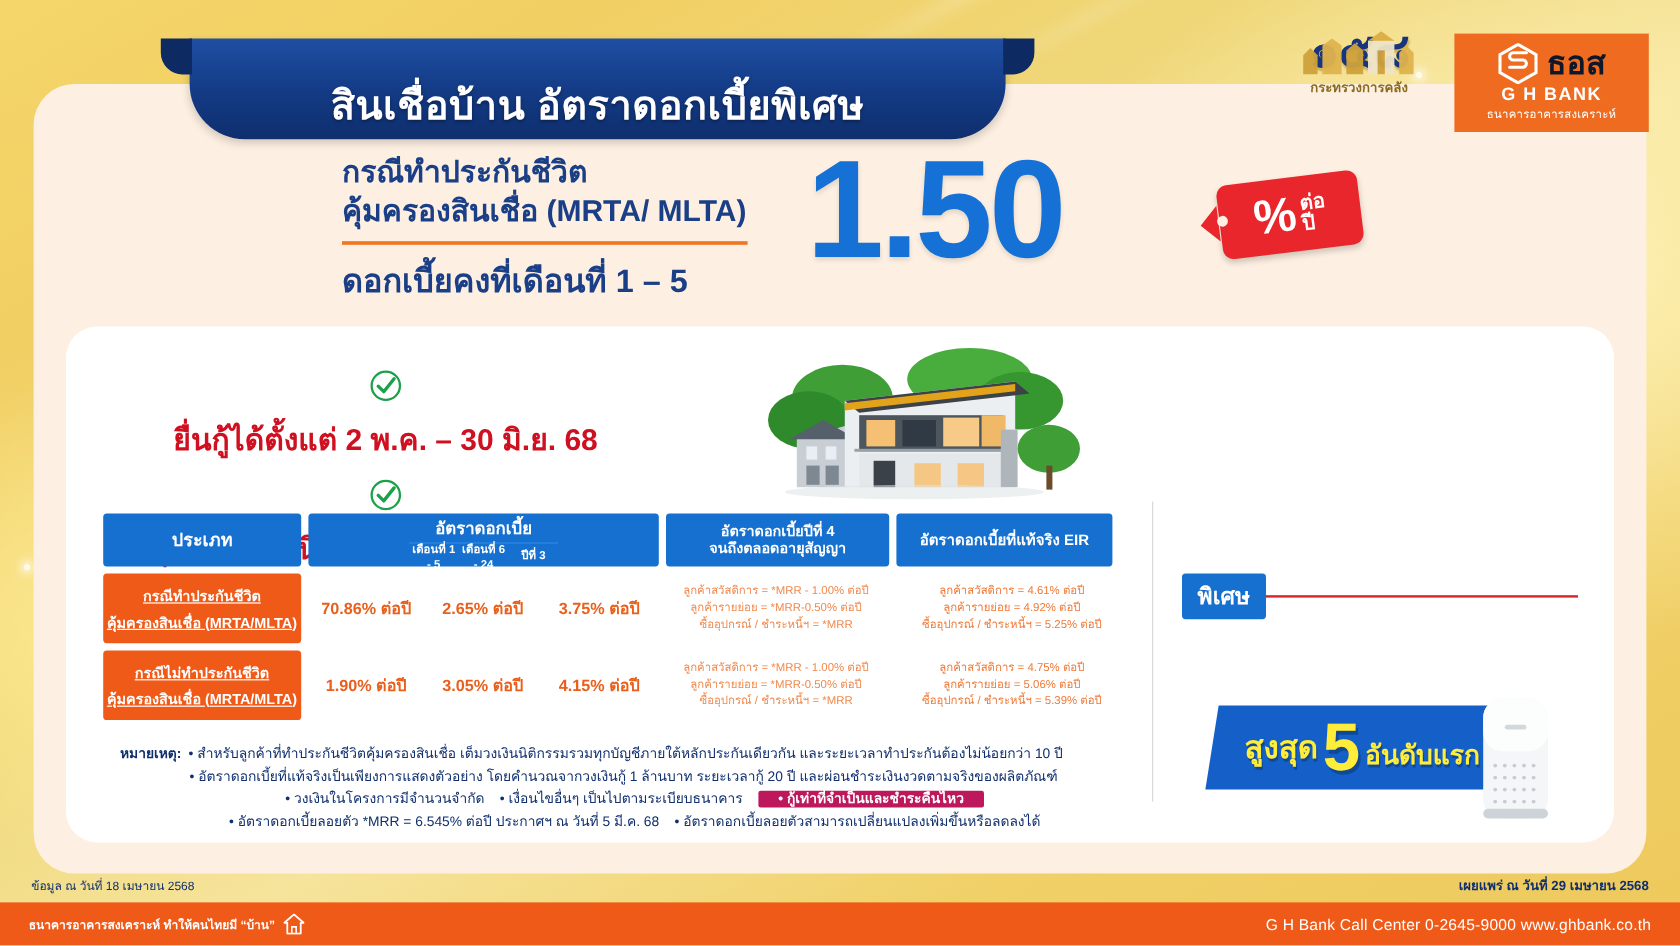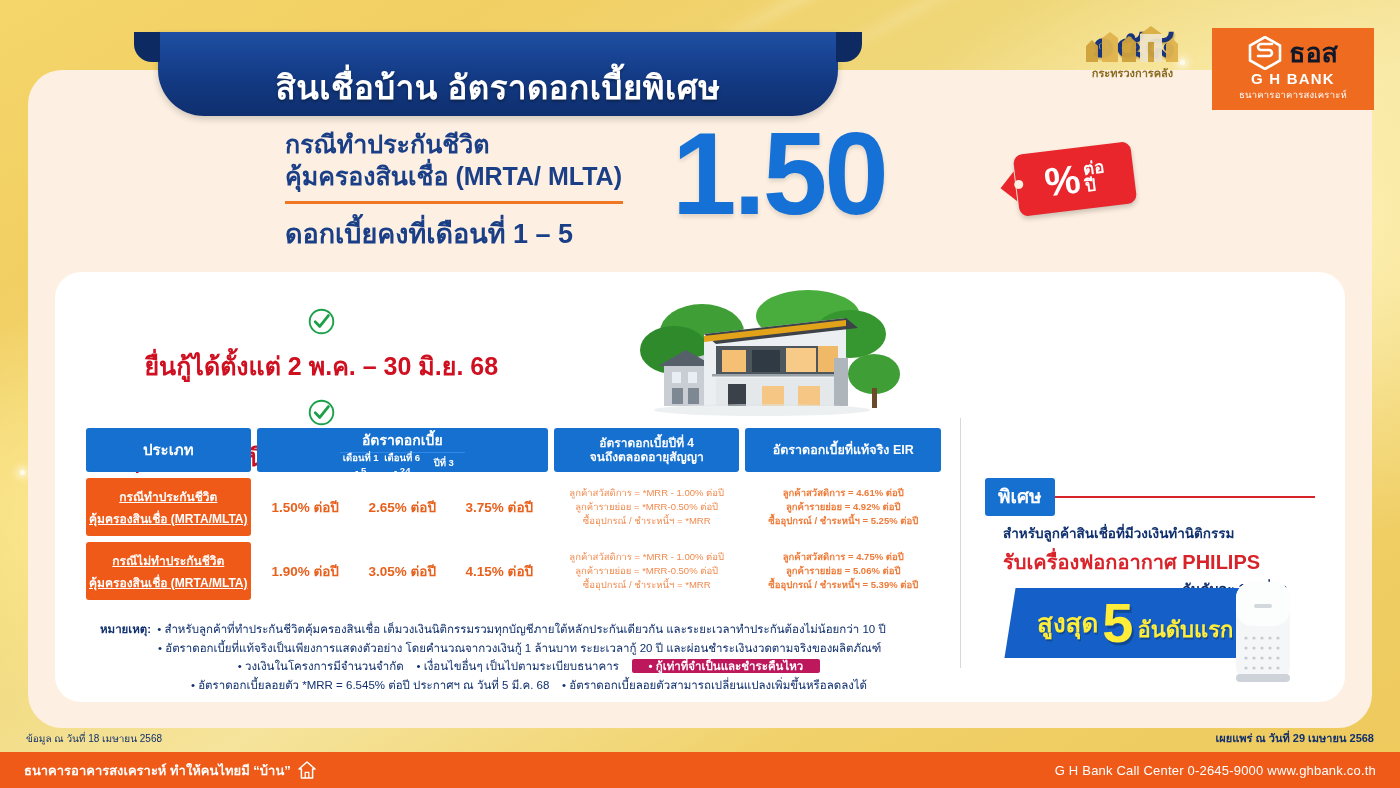--- a/index.html
+++ b/index.html
@@ -125,39 +125,39 @@
     background: #1570cf; color: #fff; font-weight: bold; text-align: center;
     display: flex; align-items: center; justify-content: center;
   }
   .hdr-row { display: flex; gap: 6px; }
   .h-type { width: 165px; height: 44px; font-size: 15px; border-radius: 3px; }
   .h-rate { width: 292px; border-radius: 3px; display: flex; flex-direction: column; }
   .h-rate-top { height: 24px; font-size: 14px; display: flex; align-items: center; justify-content: center; }
   .h-rate-bot { height: 20px; display: flex; border-top: 1px solid #2f88e8; }
   .h-rate-bot span { flex: 1; font-size: 9.5px; display: flex; align-items: center; justify-content: center; }
   .h-y4 { width: 186px; height: 44px; font-size: 12px; line-height: 1.2; border-radius: 3px; text-align: center; }
-  .h-eir { width: 196px; height: 44px; font-size: 12.5px; border-radius: 3px; }
+  .h-eir { width: 180px; height: 44px; font-size: 12.5px; border-radius: 3px; }
 
   .body-row { display: flex; gap: 6px; margin-top: 6px; }
   .c-type {
     width: 165px; height: 58px; background: #ef5a18; color: #fff; border-radius: 3px;
     display: flex; flex-direction: column; align-items: center; justify-content: center; gap: 3px;
   }
   .c-type span { font-size: 12px; font-weight: bold; text-decoration: underline; }
   .c-rates { width: 292px; height: 58px; display: flex; }
   .c-rates span {
     flex: 1; display: flex; align-items: center; justify-content: center;
     color: #e8601c; font-size: 13.5px; font-weight: bold;
   }
   .c-note {
     height: 58px; display: flex; flex-direction: column; align-items: center; justify-content: center;
     color: #f08a4e; font-size: 9.5px; line-height: 1.45;
   }
   .c-y4 { width: 186px; }
-  .c-eir { width: 196px; font-weight: bold; }
+  .c-eir { width: 196px; }
   .c-eir div { color: #ef7a38; }
 
   
   .notes { position: absolute; left: 100px; top: 620px; width: 800px; color: #0f2f6e; font-size: 11.5px; line-height: 1.62; }
   .notes .lead { display: flex; gap: 6px; }
   .notes .lead b { font-weight: bold; white-space: nowrap; }
   .n-ind { padding-left: 58px; }
   .n-c { text-align: center; }
   .n-hl { background: #be185d; color: #fff; padding: 1px 17px; border-radius: 2px; font-weight: bold; }
 
@@ -189,21 +189,21 @@
   .purifier { position: absolute; left: 1224px; top: 578px; width: 78px; height: 112px; }
 
   
   .stamp-l { position: absolute; left: 26px; top: 731px; font-size: 10px; color: #0f2f6e; }
   .stamp-r { position: absolute; right: 26px; top: 729px; font-size: 11px; color: #0f2f6e; font-weight: bold; }
   .footer {
     position: absolute; left: 0; bottom: 0; width: 1400px; height: 36px;
     background: #ef5a18; display: flex; align-items: center; justify-content: space-between;
     padding: 0 24px; color: #fff;
   }
-  .f-left { display: flex; align-items: center; gap: 7px; font-size: 13px; font-weight: bold; }
+  .f-left { display: flex; align-items: center; gap: 7px; font-size: 10px; font-weight: bold; }
   .f-right { font-size: 13px; letter-spacing: .2px; }
   .home-ico { width: 18px; height: 18px; }
 </style>
 </head>
 <body>
 
 <div class="bg">
   <div class="bg-streak s1"></div>
   <div class="bg-streak s2"></div>
   <div class="bg-streak s3"></div>
@@ -332,21 +332,21 @@
     </div>
     <div class="th-cell h-eir">อัตราดอกเบี้ยที่แท้จริง EIR</div>
   </div>
 
   <div class="body-row">
     <div class="c-type">
       <span>กรณีทำประกันชีวิต</span>
       <span>คุ้มครองสินเชื่อ (MRTA/MLTA)</span>
     </div>
     <div class="c-rates">
-      <span>1.50% ต่อปี</span>
+      <span>70.86% ต่อปี</span>
       <span>2.65% ต่อปี</span>
       <span>3.75% ต่อปี</span>
     </div>
     <div class="c-note c-y4">
       <div>ลูกค้าสวัสดิการ = *MRR - 1.00% ต่อปี</div>
       <div>ลูกค้ารายย่อย = *MRR-0.50% ต่อปี</div>
       <div>ซื้ออุปกรณ์ / ชำระหนี้ฯ = *MRR</div>
     </div>
     <div class="c-note c-eir">
       <div>ลูกค้าสวัสดิการ = 4.61% ต่อปี</div>
@@ -397,25 +397,20 @@
     <span>• อัตราดอกเบี้ยลอยตัวสามารถเปลี่ยนแปลงเพิ่มขึ้นหรือลดลงได้</span>
   </div>
 </div>
 
 <div class="vdiv"></div>
 
 <div class="promo">
   <div class="promo-head">
     <div class="promo-badge">พิเศษ</div>
     <div class="promo-line"></div>
-  </div>
-  <div class="promo-body">
-    <div class="promo-t1">สำหรับลูกค้าสินเชื่อที่มีวงเงินทำนิติกรรม</div>
-    <div class="promo-t2">รับเครื่องฟอกอากาศ PHILIPS</div>
-    <div class="promo-t3">อันดับละ 1 เครื่อง</div>
   </div>
 </div>
 
 <div class="promo-ribbon">
   <div class="promo-ribbon-in">
     <div class="pr-a">สูงสุด</div>
     <div class="pr-num">5</div>
     <div class="pr-b">อันดับแรก</div>
   </div>
 </div>

